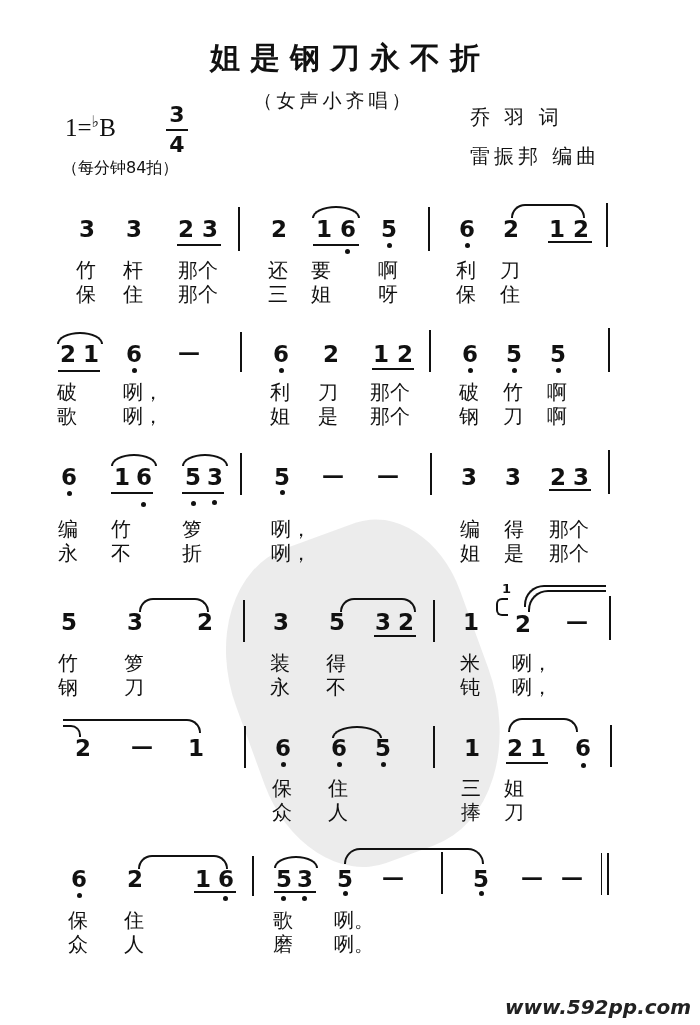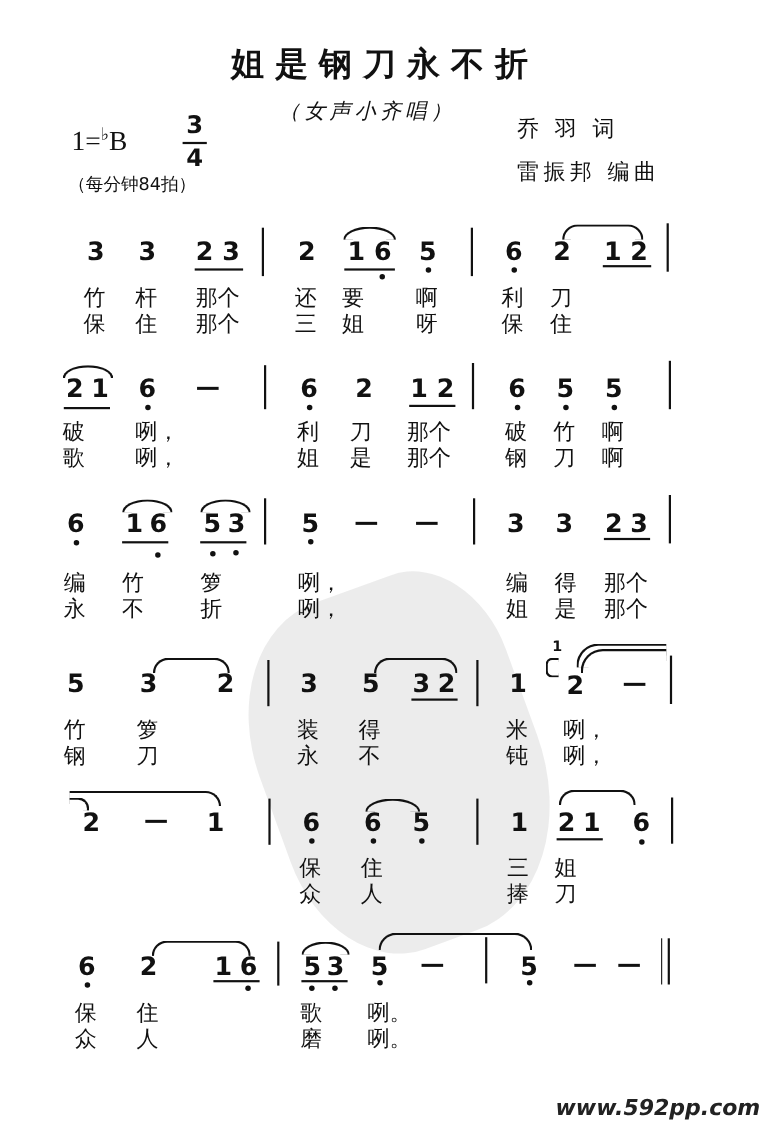--- a/index.html
+++ b/index.html
@@ -1,20 +1,20 @@
 <!DOCTYPE html>
 <html><head>
 <meta charset="utf-8">
 <style>
   html, body { margin:0; padding:0; background:#fff; }
   body { width:700px; height:1025px; position:relative; overflow:hidden;
          font-family:"DejaVu Sans","Liberation Sans",sans-serif; color:#111; }
   .abs { position:absolute; }
   .title { left:0; width:700px; top:38px; text-align:center; font-size:30px; font-weight:bold; letter-spacing:10px; }
-  .subtitle { left:0; width:668px; top:88px; text-align:center; font-size:19px; letter-spacing:4px;font-style:italic; }
+  .subtitle { left:0; width:668px; top:88px; text-align:center; font-size:19px; letter-spacing:4px; }
   .key { left:65px; top:112px; font-family:"Liberation Serif",serif; font-size:25px; }
   .key .flat { font-size:16px; vertical-align:super; }
   .meter { left:166px; top:103px; width:22px; text-align:center; font-weight:bold; font-size:22px; line-height:24px; }
   .meter .bar { height:2px; background:#111; margin:2px 0; }
   .tempo { left:62px; top:158px; font-size:16px; }
   .credit { left:470px; font-size:20px; letter-spacing:4px; }
   .note { font-weight:bold; font-size:23px; width:22px; text-align:center; line-height:26px; }
   .dash { font-weight:bold; font-size:22px; width:24px; text-align:center; line-height:26px; }
   .dot { width:5px; height:5px; border-radius:50%; background:#111; }
   .uline { height:2px; background:#111; }

